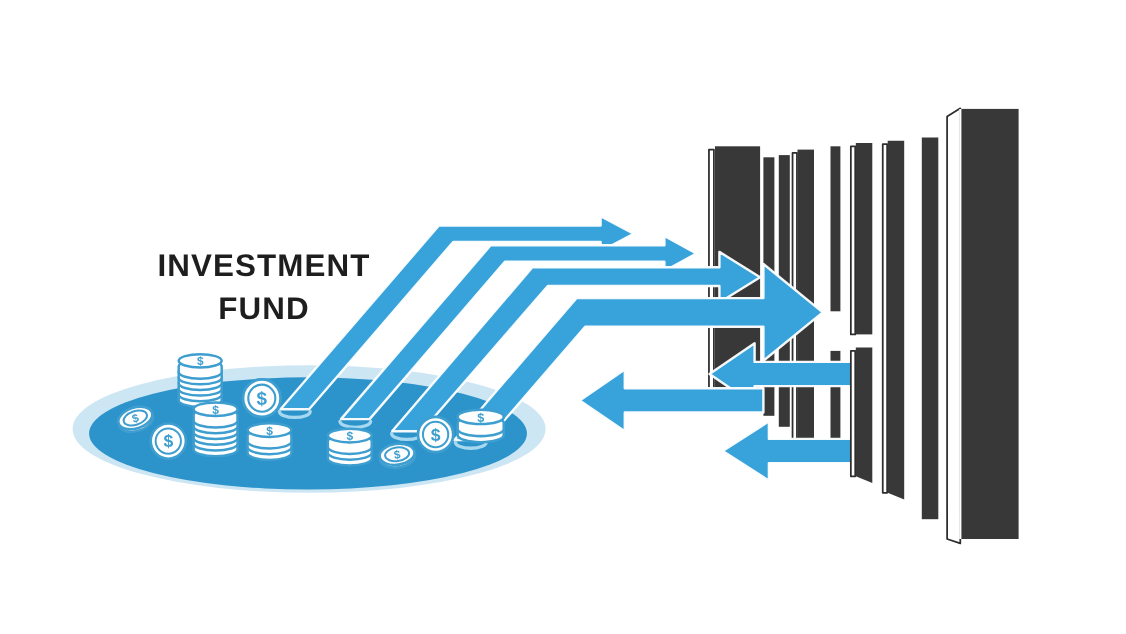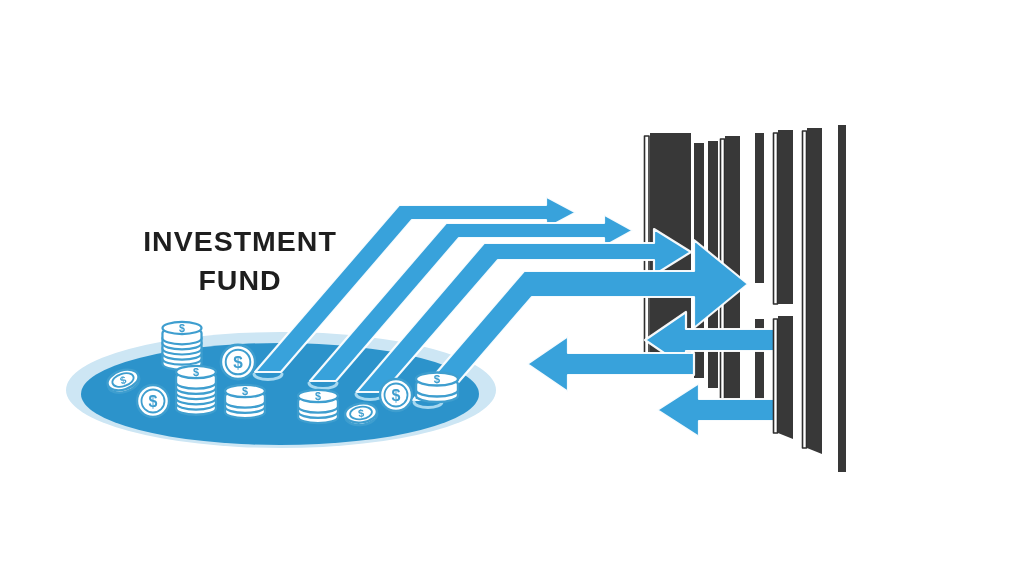--- a/index.html
+++ b/index.html
@@ -7,21 +7,21 @@
     --pool-blue:#2c93cb;
     --pool-rim:#cde6f4;
     --bar-dark:#383838;
     --coin-outline:#3e9ecf;
     --band-cap:#a6d8f0;
     --background:#ffffff;
     --title-color:#1e1e1e;
   }
   html,body{margin:0;padding:0;background:var(--background);}
   .stage{
-    position:relative;width:846px;height:576px;overflow:hidden;
+    position:relative;width:1024px;height:576px;overflow:hidden;
     background:var(--background);
     font-family:"Liberation Sans",sans-serif;
   }
   svg{position:absolute;left:0;top:0;}
   .arrow{fill:var(--arrow-blue);stroke:rgba(255,255,255,.95);stroke-width:2.2;stroke-linejoin:round;}
   .bar{fill:var(--bar-dark);}
   .sliver{fill:#ffffff;stroke:#2e2e2e;stroke-width:1.6;stroke-linejoin:round;}
   .coin{fill:#ffffff;stroke:var(--coin-outline);stroke-width:2.4;stroke-linejoin:round;}
   .coin-thin{fill:none;stroke:var(--coin-outline);stroke-width:1.8;}
   .coin-sym{fill:var(--coin-outline);font-family:"Liberation Sans",sans-serif;font-weight:bold;text-anchor:middle;}

